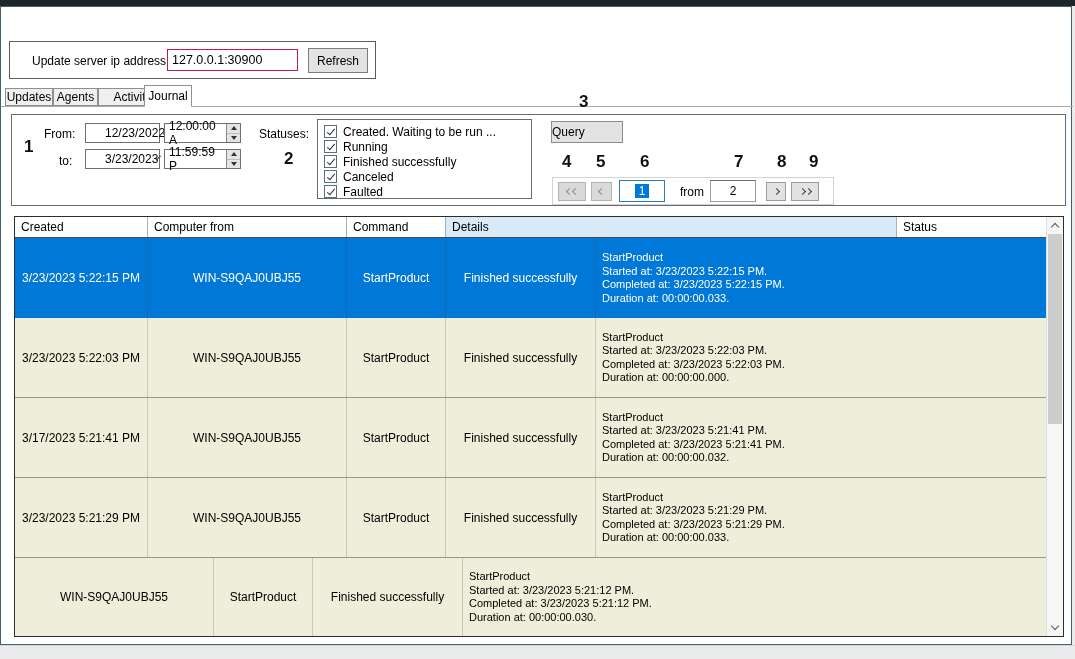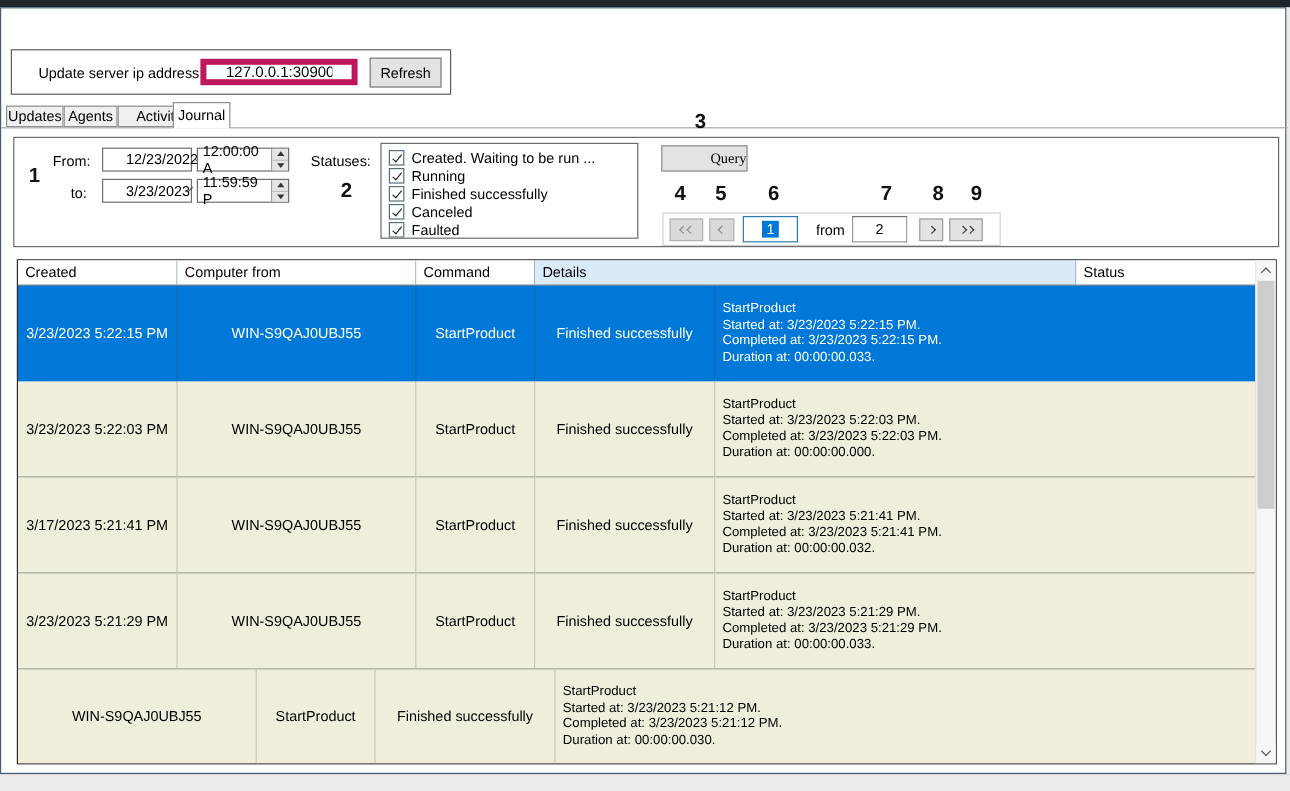--- a/index.html
+++ b/index.html
@@ -37,21 +37,21 @@
     border-top:1.4px solid #000;
   }
   .glyph-close::before { transform:rotate(45deg); }
   .glyph-close::after  { transform:rotate(-45deg); }
 
   
   .ip-box { left:8px; top:34px; width:367px; height:38px; border:1px solid #5d5d5d; background:#fff; }
   .ip-label { left:22px; top:12px; font-size:12px; }
   .ip-input {
     left:157px; top:7px; width:131px; height:22px;
-    border:5px solid #be185d; font-size:12.5px; padding:0 16px;
+    border:1px solid #be185d; font-size:12.5px; padding:0 4px;
     font-family:"Liberation Sans", sans-serif; background:#fff;
   }
   .refresh-btn {
     left:298px; top:6px; width:60px; height:25px;
     background:#e3e3e3; border:1px solid #7b7b7b;
     font-size:12px; display:flex; align-items:center; justify-content:center;
   }
 
   
   .tabpage-line { left:0; top:99px; width:1072px; height:0; border-top:1px solid #a8a8a8; }
@@ -97,21 +97,21 @@
   }
   .cb .check {
     width:4px; height:8px; border-right:1.6px solid #2b2b2b; border-bottom:1.6px solid #2b2b2b;
     transform:rotate(40deg); margin-top:-2px;
   }
   .cb-label { font-size:12px; white-space:nowrap; }
 
   .query-btn {
     left:539px; top:6px; width:72px; height:22px;
     background:#e3e3e3; border:1px solid #8d8d8d; font-size:12px;
-    display:flex; align-items:center; justify-content:flex-end;font-family:Liberation Serif, serif;
+    display:flex; align-items:center; justify-content:flex-start;
   }
 
   .pager { left:540px; top:62px; width:282px; height:28px; border:1px solid #d2d2d2; background:#fff; }
   .pbtn {
     top:4px; height:19px; border:1px solid #9c9c9c; background:#e2e2e2;
     display:flex; align-items:center; justify-content:center;
     font-size:11px; color:#3f3f3f; letter-spacing:1px;
   }
   .pbtn.disabled { background:#dadada; border-color:#b3b3b3; color:#8e8e8e; }
   .pchev { width:5px; height:5px; border-right:1.4px solid currentColor; border-bottom:1.4px solid currentColor; display:inline-block; }

